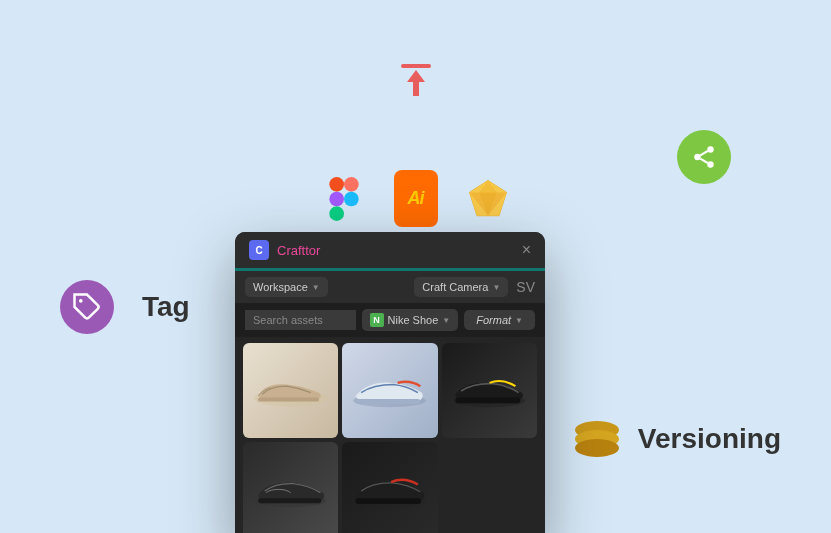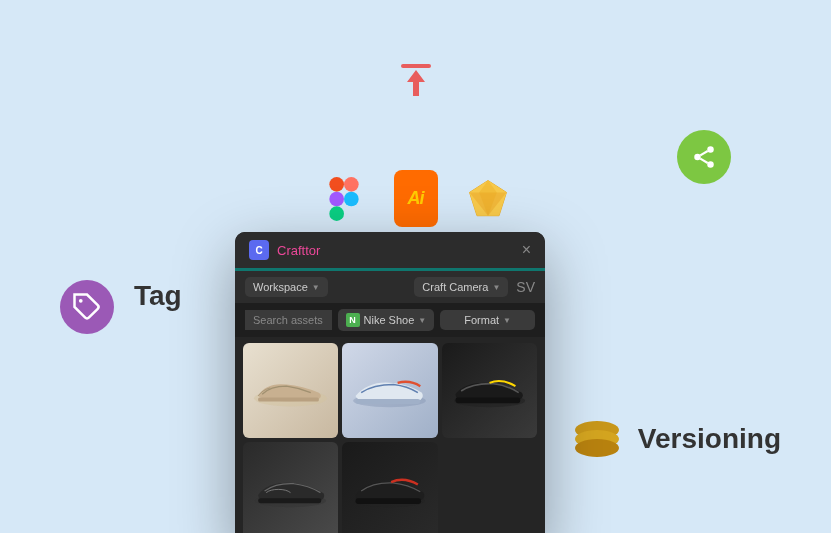--- a/index.html
+++ b/index.html
@@ -97,22 +97,22 @@
       align-items: center;
       justify-content: center;
     }
 
     
     .tag-section {
       position: absolute;
       top: 280px;
       left: 60px;
       display: flex;
-      align-items: flex-start;
-      gap: 20px;
+      align-items: center;
+      gap: 28px;
     }
     .tag-icon-circle {
       width: 54px;
       height: 54px;
       background: #9b59b6;
       border-radius: 50%;
       display: flex;
       align-items: center;
       justify-content: center;
     }
@@ -257,27 +257,28 @@
       display: flex;
       align-items: center;
       justify-content: center;
       color: white;
       font-size: 9px;
       font-weight: bold;
     }
     .format-dropdown {
       background: #3a3a3a;
       border-radius: 5px;
-      padding: 4px 24px;
+      padding: 4px 12px;
       color: #ccc;
       font-size: 11px;
       display: flex;
       align-items: center;
       gap: 4px;
       cursor: pointer;
+      font-style: italic;
     }
 
     
     .asset-grid {
       display: grid;
       grid-template-columns: repeat(3, 1fr);
       gap: 4px;
       padding: 6px 8px;
       background: #252525;
     }

